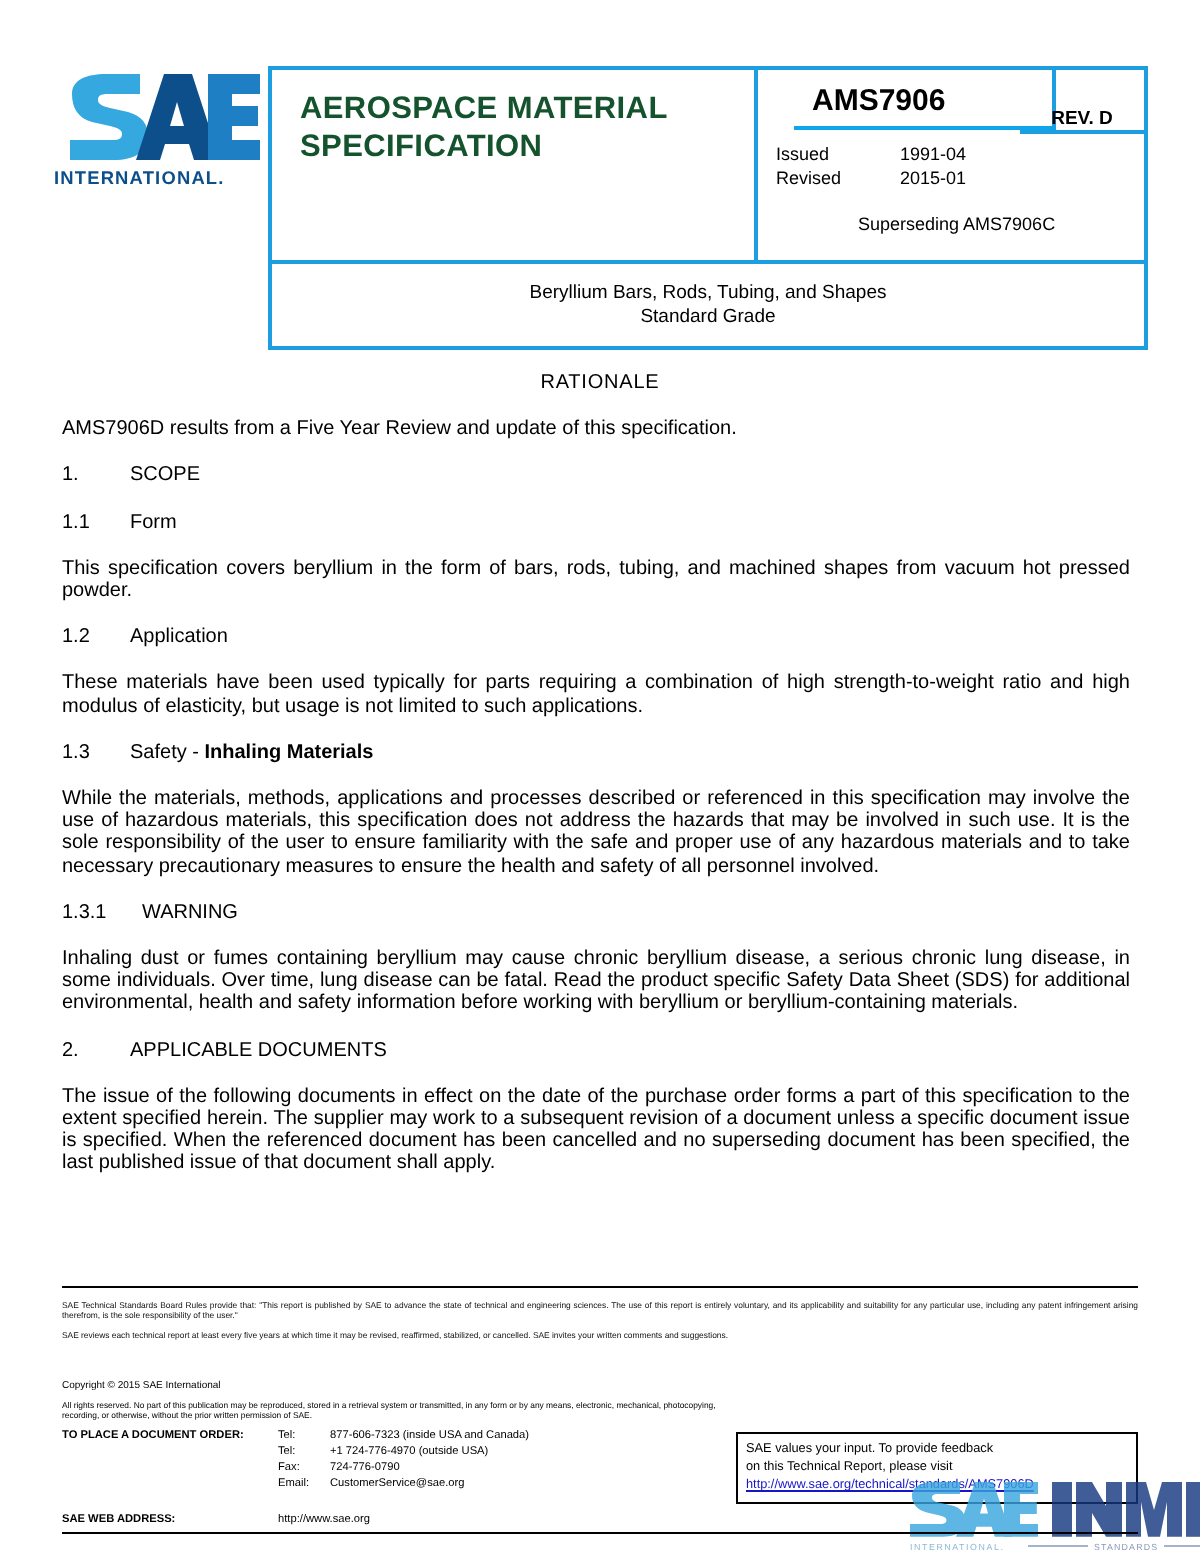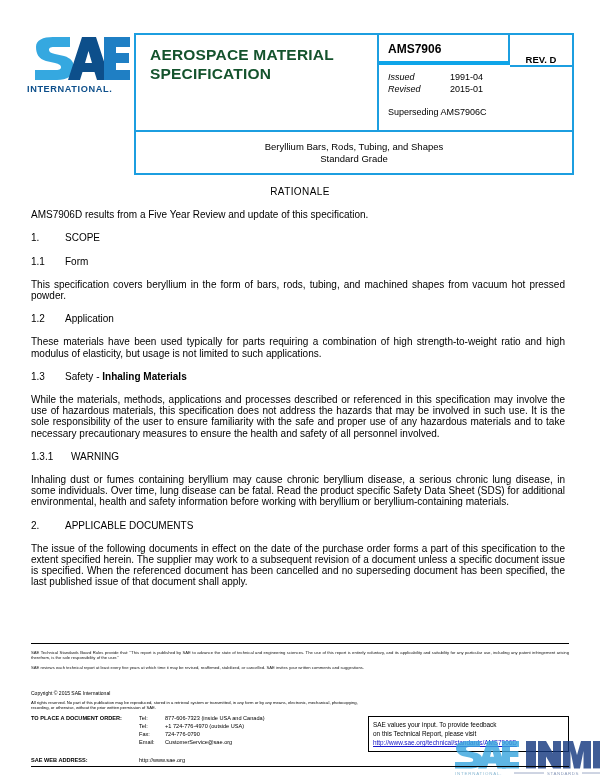--- a/index.html
+++ b/index.html
@@ -70,28 +70,28 @@
     line-height: 19px;
     color: #14532d;
   }
   .hdr-right {
     position: absolute;
     left: 243px; top: 0;
     right: 0; height: 100%;
   }
   .hdr-docno-cell {
     position: absolute;
-    left: 0; top: 0;
+    left: 18px; top: 0;
     width: 131px;
     height: 30px;
     box-sizing: border-box;
     border-right: 2px solid #1c9ee0;
-    border-bottom: 4px solid #0ea5e9;
+    border-bottom: 2px solid #0ea5e9;
     padding: 7px 0 0 9px;
-    font-size: 12px;
+    font-size: 15px;
     font-weight: bold;
   }
   .hdr-rev-cell {
     position: absolute;
     left: 131px; top: 12px;
     right: 0; height: 20px;
     box-sizing: border-box;
     border-bottom: 2px solid #1c9ee0;
     padding: 7px 0 0 0;
     text-align: center;
@@ -109,25 +109,25 @@
   .dates-grid {
     display: block;
   }
   .dates-grid .drow {
     display: block;
     white-space: pre;
   }
   .dates-grid .dlabel {
     display: inline-block;
     width: 62px;
-    font-style: italic;
   }
   .supersed {
     margin-top: 11px;
     font-size: 9px;
+    margin-left: 41px;
   }
   .hdr-row2 {
     position: absolute;
     left: 0; top: 97px;
     width: 100%;
     bottom: 0;
     display: flex;
     flex-direction: column;
     align-items: center;
     justify-content: flex-start;

